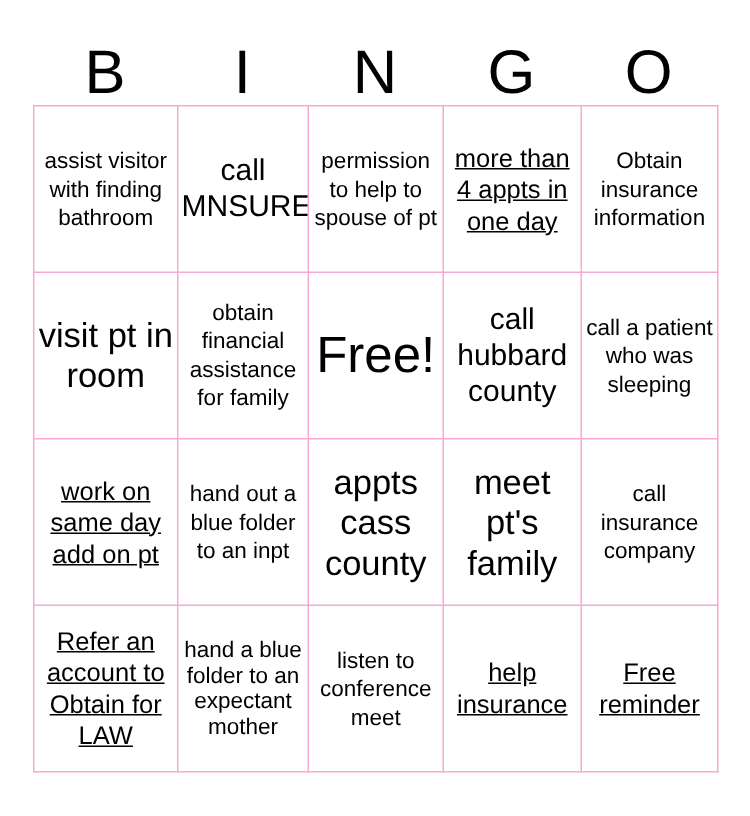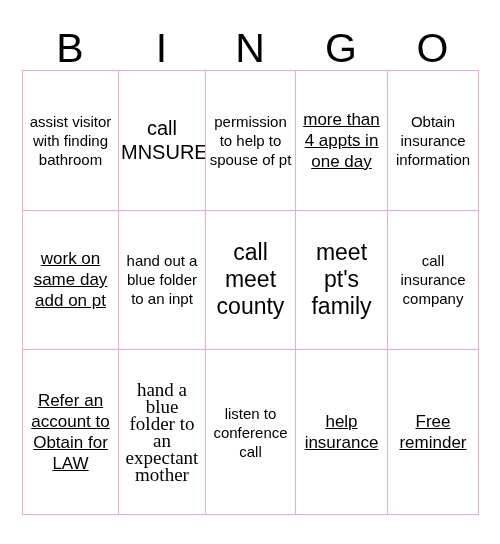--- a/index.html
+++ b/index.html
@@ -66,21 +66,21 @@
     overflow: hidden;
   }
   .grid col.c0 { width: 96px; }
   .grid col.c1 { width: 87px; }
   .grid col.c2 { width: 90px; }
   .grid col.c3 { width: 92px; }
   .grid col.c4 { width: 91px; }
   .grid tr { height: 89px; }
 
   
-  .fs-xs  { font-size: 19px; line-height: 17px; font-family: Liberation Serif, serif; }
+  .fs-xs  { font-size: 15px; line-height: 17px; }
   .fs-s   { font-size: 15px;   line-height: 19px; }
   .fs-m   { font-size: 17px;   line-height: 21px; text-decoration: underline; }
   .fs-l   { font-size: 20px;   line-height: 24px; margin-left: 21px; }
   .fs-xl  { font-size: 23px;   line-height: 27px; }
   .fs-free{ font-size: 34px;   line-height: 38px; }
 </style>
 </head>
 <body>
 
 <div id="card">
@@ -103,29 +103,36 @@
     </colgroup>
     <tbody>
       <tr>
         <td class="fs-s">assist visitor with finding bathroom</td>
         <td class="fs-l">call MNSURE</td>
         <td class="fs-s">permission to help to spouse of pt</td>
         <td class="fs-m">more than 4 appts in one day</td>
         <td class="fs-s">Obtain insurance information</td>
       </tr>
       <tr>
+        <td class="fs-xl">visit pt in room</td>
+        <td class="fs-s">obtain financial assistance for family</td>
+        <td class="fs-free">Free!</td>
+        <td class="fs-l">call hubbard county</td>
+        <td class="fs-s">call a patient who was sleeping</td>
+      </tr>
+      <tr>
         <td class="fs-m">work on same day add on pt</td>
         <td class="fs-s">hand out a blue folder to an inpt</td>
-        <td class="fs-xl">call meet county</td>
+        <td class="fs-xl">appts cass county</td>
         <td class="fs-xl">meet pt's family</td>
         <td class="fs-s">call insurance company</td>
       </tr>
       <tr>
         <td class="fs-m">Refer an account to Obtain for LAW</td>
         <td class="fs-xs">hand a blue folder to an expectant mother</td>
-        <td class="fs-s">listen to conference call</td>
+        <td class="fs-s">listen to conference meet</td>
         <td class="fs-m">help insurance</td>
         <td class="fs-m">Free reminder</td>
       </tr>
     </tbody>
   </table>
 
 </div>
 
 </body></html>

